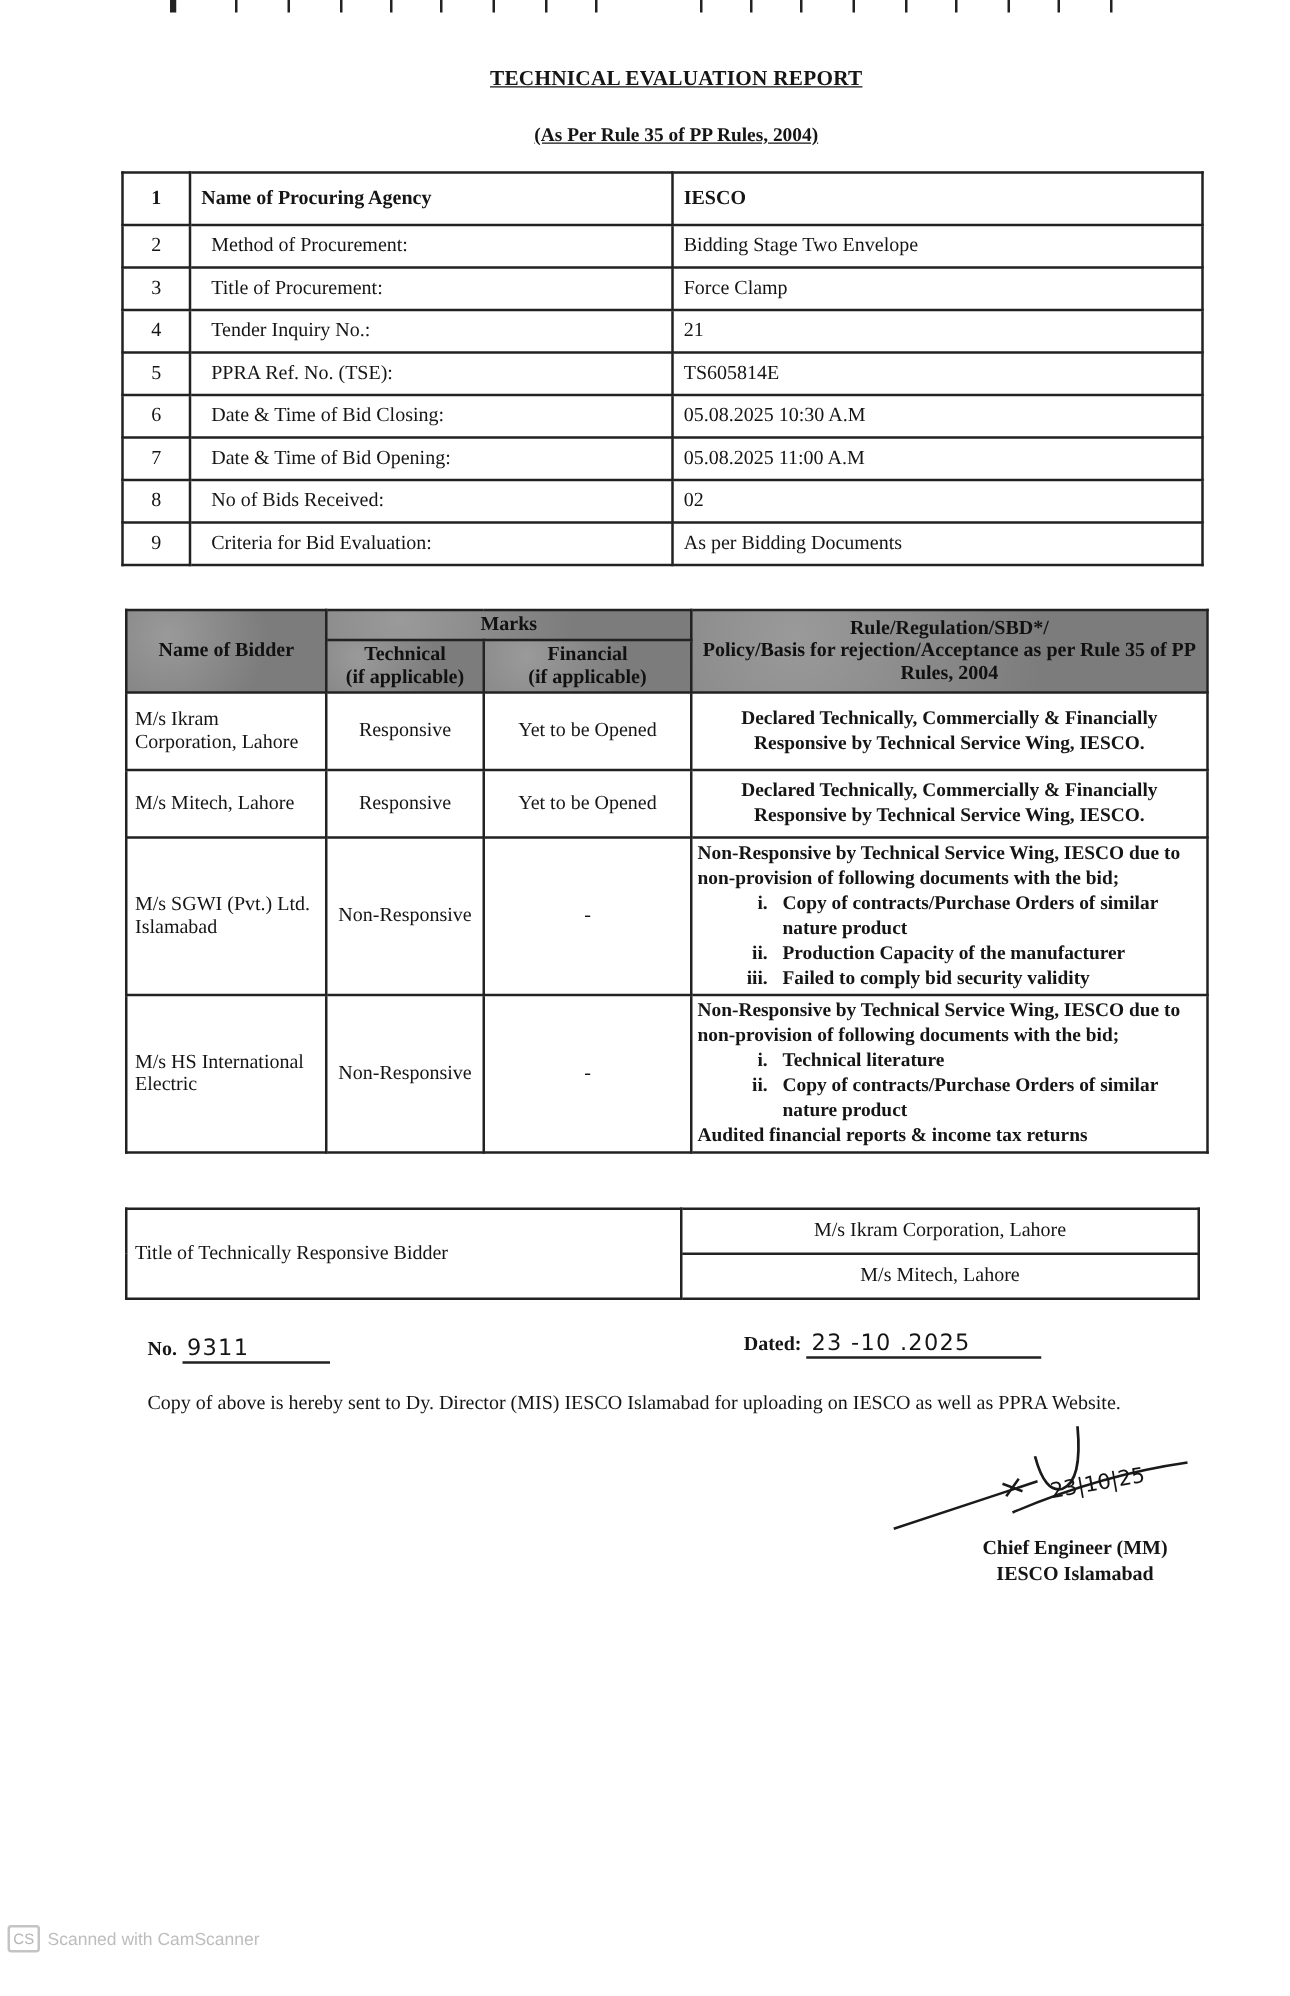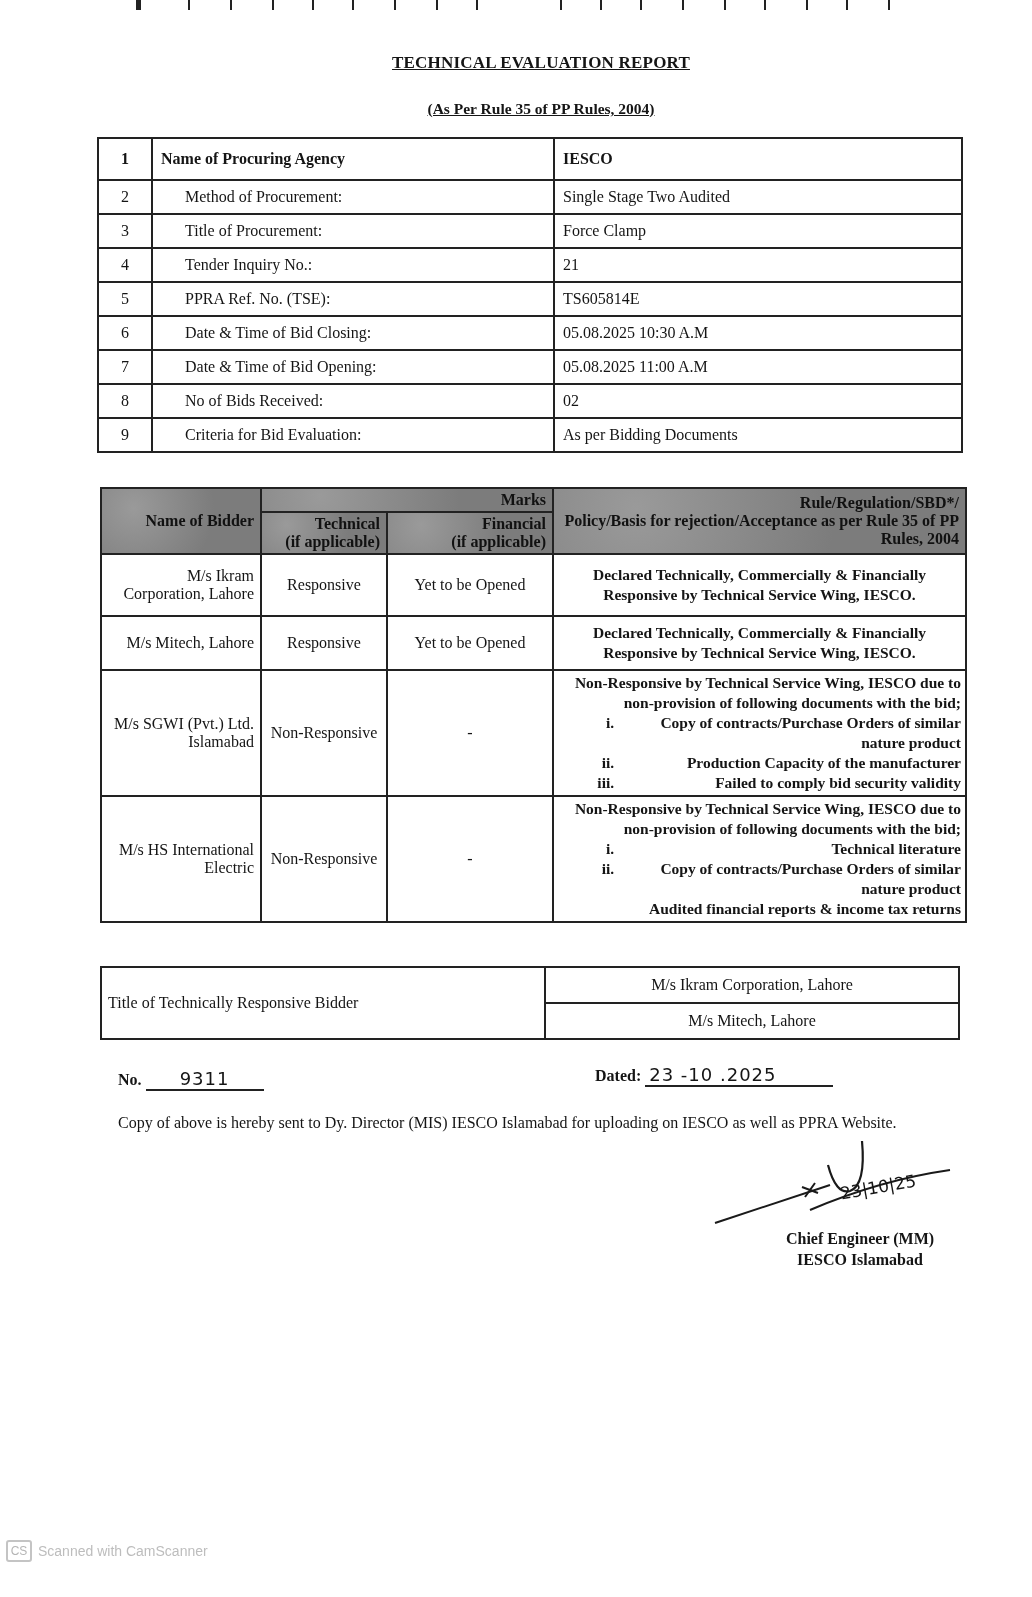--- a/index.html
+++ b/index.html
@@ -14,45 +14,45 @@
     font-weight:bold; font-size:17px; text-decoration:underline; letter-spacing:0.2px;
   }
   .subtitle {
     position:absolute; top:100px; left:0; width:1082px; text-align:center;
     font-weight:bold; font-size:15.5px; text-decoration:underline;
   }
   table { border-collapse:collapse; }
   .info-table { position:absolute; top:137px; left:97px; width:866px; font-size:16px; }
   .info-table td { border:2px solid #222; height:32px; padding:0 8px; vertical-align:middle; }
   .info-table td.num { width:52px; text-align:center; padding:0; }
-  .info-table td.label { width:360px; padding-left:32px; }
+  .info-table td.label { width:360px; padding-left:16px; }
   .info-table tr:first-child td { font-weight:bold; height:40px; }
   .info-table tr:first-child td.label { padding-left:8px; }
 
   .eval-table { position:absolute; top:487px; left:100px; width:867px; font-size:16px; }
-  .eval-table td, .eval-table th { border:2px solid #222; padding:2px 6px; vertical-align:middle;text-align:right; }
+  .eval-table td, .eval-table th { border:2px solid #222; padding:2px 6px; vertical-align:middle; }
   .eval-table th {
     background:#8a8a8a; color:#111; font-weight:bold;
     background-image: radial-gradient(circle at 20% 30%, #9a9a9a 0, #7c7c7c 60%);
   }
   .eval-table th.name-h { width:146px; }
   .eval-table th.tech-h { width:112px; }
   .eval-table th.fin-h { width:152px; }
   .eval-table .c { text-align:center; }
   .eval-table td.basis { font-weight:bold; font-size:15.5px; line-height:20px; padding:2px 4px; }
   .eval-table td.basis.center { text-align:center; }
   .basis ol { margin:0; padding-left:60px; list-style:lower-roman; }
   .basis ol li { padding-left:8px; }
 
   .resp-table { position:absolute; top:966px; left:100px; width:860px; font-size:16px; }
   .resp-table td { border:2px solid #222; padding:4px 6px; }
   .resp-table td.lbl { width:430px; }
   .resp-table td.val { text-align:center; height:26px; }
 
-  .ref-no { position:absolute; top:1068px; left:118px; font-weight:bold; font-size:16px;text-align:center; }
+  .ref-no { position:absolute; top:1068px; left:118px; font-weight:bold; font-size:16px; }
   .ref-no .hand, .dated .hand {
     font-family:"DejaVu Sans", sans-serif; font-weight:normal; font-size:18px;
     display:inline-block; border-bottom:2px solid #222; padding:0 4px; letter-spacing:1px;
   }
   .ref-no .hand { width:110px; }
   .dated { position:absolute; top:1064px; left:595px; font-weight:bold; font-size:16px; }
   .dated .hand { width:180px; }
   .copy-line { position:absolute; top:1114px; left:118px; font-size:16px; }
 
   .signature { position:absolute; top:1135px; left:710px; width:260px; height:95px; }
@@ -97,21 +97,21 @@
 <table class="info-table">
   <tbody>
     <tr>
         <td class="num">1</td>
         <td class="label">Name of Procuring Agency</td>
         <td>IESCO</td>
       </tr>
     <tr>
         <td class="num">2</td>
         <td class="label">Method of Procurement:</td>
-        <td>Single Stage Two Audited</td>
+        <td>Bidding Stage Two Envelope</td>
       </tr>
     <tr>
         <td class="num">3</td>
         <td class="label">Title of Procurement:</td>
         <td>Force Clamp</td>
       </tr>
     <tr>
         <td class="num">4</td>
         <td class="label">Tender Inquiry No.:</td>
         <td>21</td>

